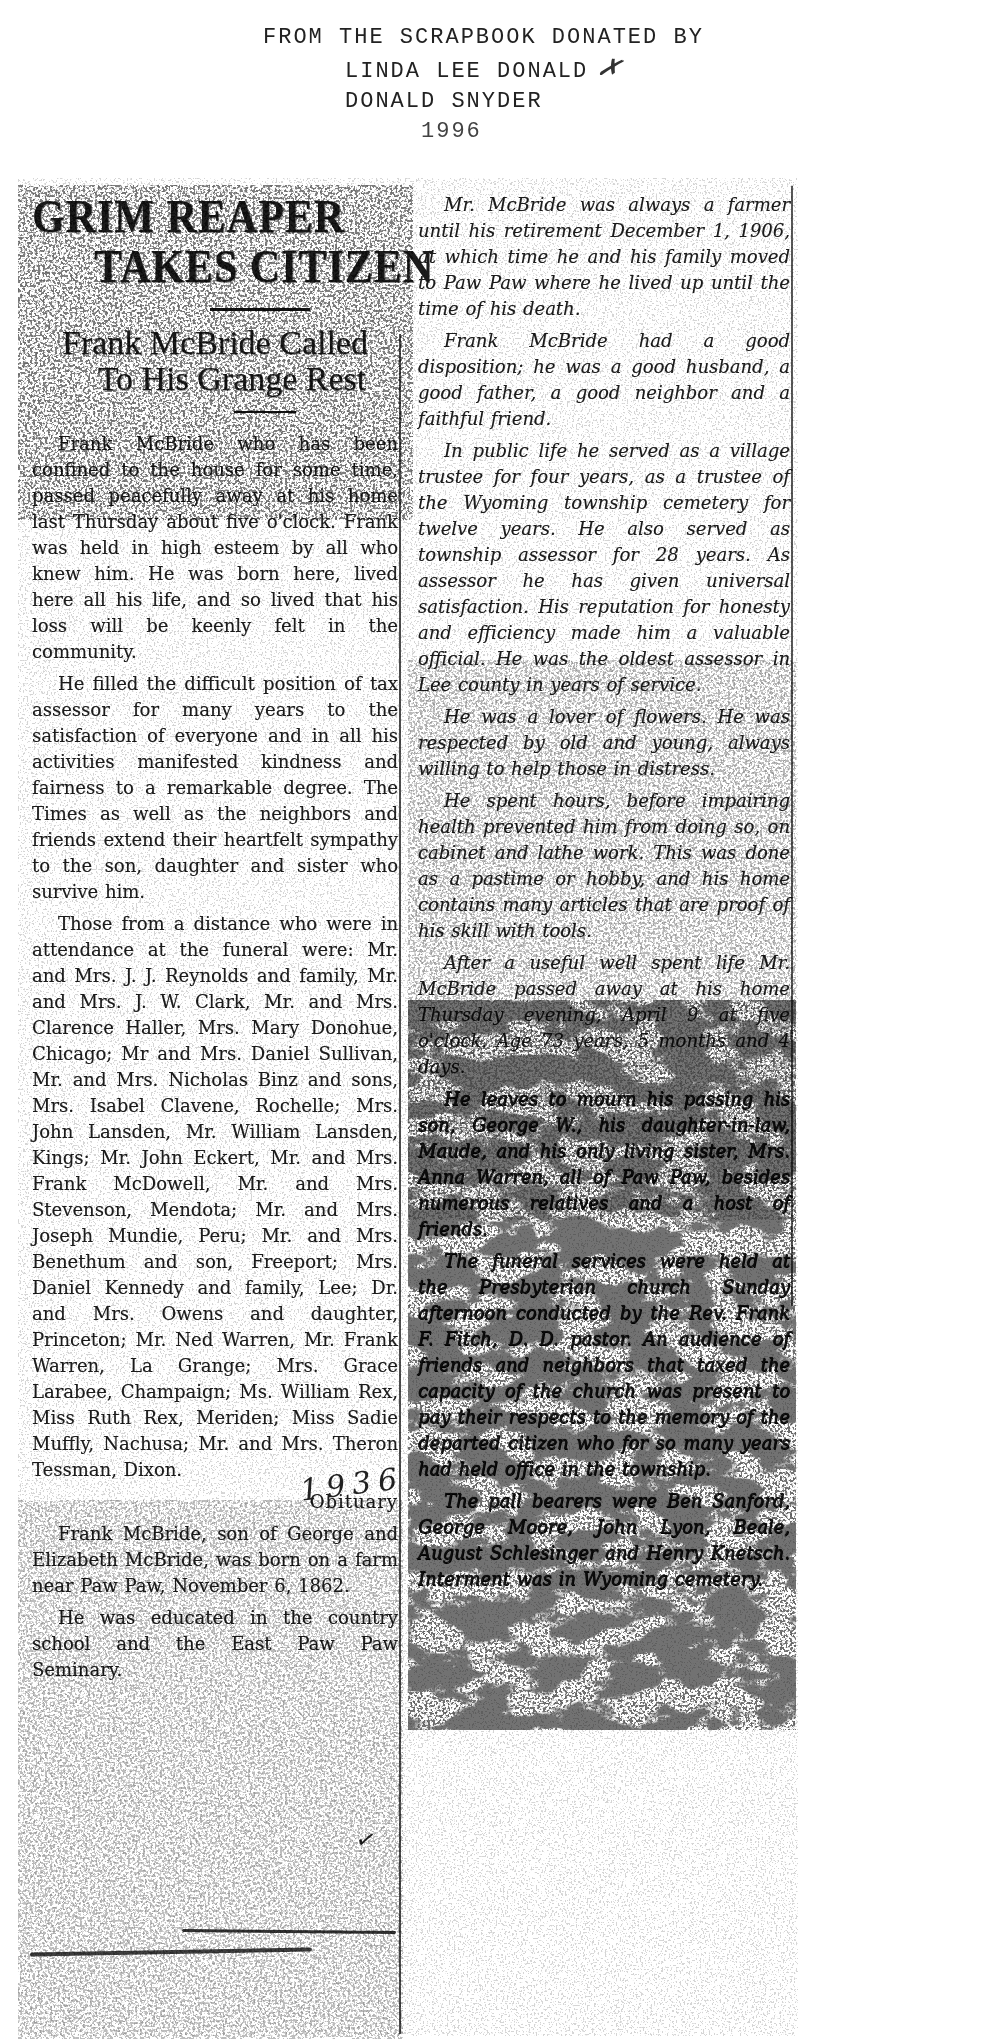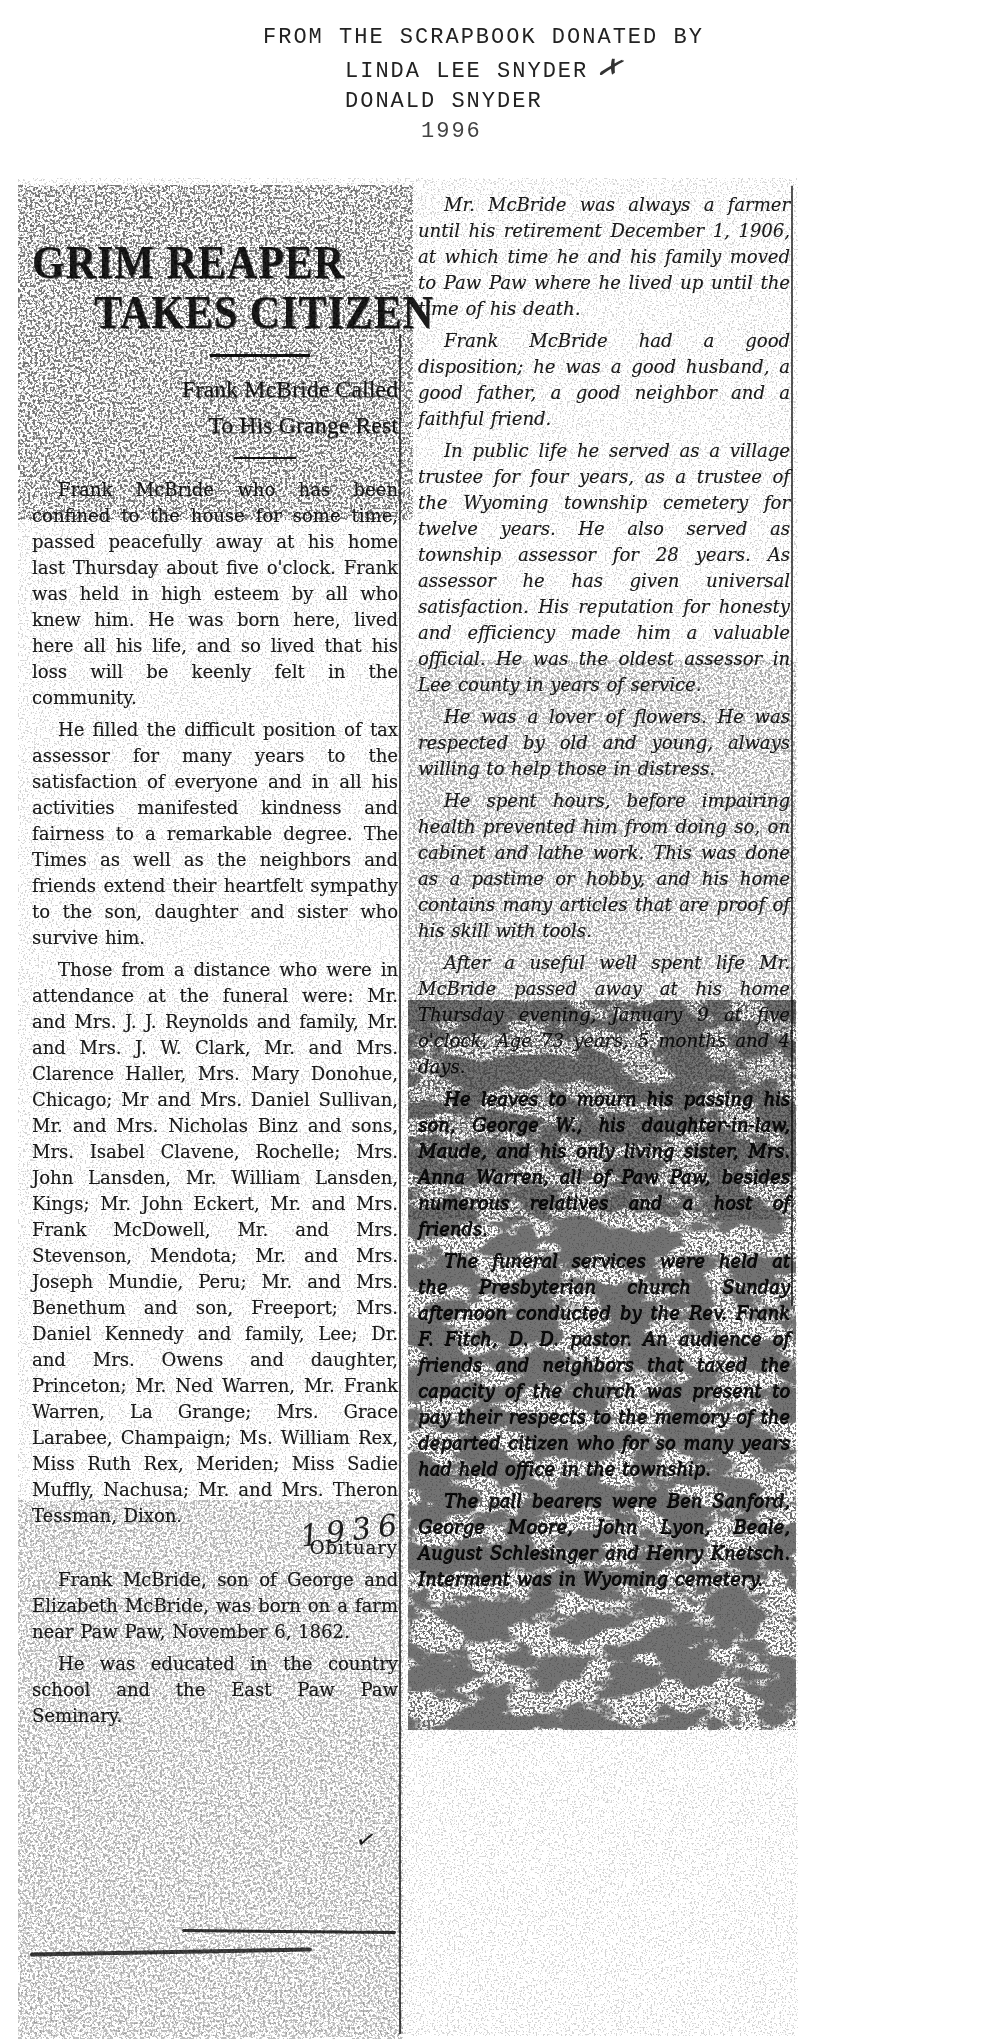--- a/index.html
+++ b/index.html
@@ -22,35 +22,35 @@
     display:inline-block; margin-left:10px; font-family:"DejaVu Serif",serif;
     font-style:italic; font-size:27px; transform:rotate(14deg); color:#333;
   }
   
   .col { position:absolute; text-align:justify; }
   .col p {
     margin:0 0 6px 0; text-indent:26px; word-spacing:1px;
     font-size:18px; line-height:26px;
     text-shadow:0.3px 0.3px 0 rgba(0,0,0,0.35);
   }
-  .col-left  { left:32px;  top:192px; width:366px;margin-top:46px; }
+  .col-left  { left:32px;  top:192px; width:366px; }
   .col-right { left:418px; top:192px; width:372px;font-style:italic; }
   .degraded p { text-shadow:0 0 1px #000, 0.5px 0.5px 0 #000; }
 
   .headline-1, .headline-2 {
     font-family:"Liberation Serif","DejaVu Serif",serif;
     font-weight:700; font-size:42px; line-height:46px; letter-spacing:1px;
     transform:scaleY(1.08); transform-origin:left top; white-space:nowrap;
     text-align:left; text-shadow:1px 1px 0 rgba(0,0,0,.45);
   }
   .headline-2 { padding-left:62px; margin-top:4px; }
   .rule-a { width:100px; height:3px; background:#141414; margin:20px 0 14px 178px; }
   .subhead-1, .subhead-2 {
     font-family:"Liberation Serif","DejaVu Serif",serif;
-    font-size:24px; line-height:36px; text-align:right; white-space:nowrap;
+    font-size:34px; line-height:36px; text-align:center; white-space:nowrap;
     text-shadow:0.5px 0.5px 0 rgba(0,0,0,.4);
   }
   .subhead-2 { padding-left:34px; }
   .rule-b { width:62px; height:2px; background:#141414; margin:14px 0 18px 202px; }
 
   .obit-heading {
     position:relative; text-align:right; text-indent:0;
     font-size:21px; margin:16px 0 10px 0; letter-spacing:1px;
   }
   .hand-year {
@@ -91,21 +91,21 @@
     <filter id="blotch" x="-5%" y="-5%" width="110%" height="110%">
       <feTurbulence type="fractalNoise" baseFrequency="0.02 0.035" numOctaves="4" seed="5"></feTurbulence>
       <feColorMatrix type="matrix" values="0 0 0 0 0  0 0 0 0 0  0 0 0 0 0  12 0 0 0 -5.2"></feColorMatrix>
       <feComposite in2="SourceGraphic" operator="in"></feComposite>
     </filter>
   </defs>
 </svg>
 
 <div class="scrap-header">
   <div class="hl1">FROM THE SCRAPBOOK DONATED BY</div>
-  <div class="hl2"><span>LINDA LEE SNYDER</span><span class="hand-mark">✗</span></div>
+  <div class="hl2"><span>LINDA LEE DONALD</span><span class="hand-mark">✗</span></div>
   <div class="hl3">DONALD SNYDER</div>
   <div class="hl4">1996</div>
 </div>
 
 <div class="col col-left">
   <div class="headline-1">GRIM REAPER</div>
   <div class="headline-2">TAKES CITIZEN</div>
   <div class="rule-a"></div>
   <div class="subhead-1">Frank McBride Called</div>
   <div class="subhead-2">To His Grange Rest</div>
@@ -120,21 +120,21 @@
   <p>Frank McBride, son of George and Elizabeth McBride, was born on a farm near Paw Paw, November 6, 1862.</p>
   <p>He was educated in the country school and the East Paw Paw Seminary.</p>
 </div>
 
 <div class="col col-right">
   <p>Mr. McBride was always a farmer until his retirement December 1, 1906, at which time he and his family moved to Paw Paw where he lived up until the time of his death.</p>
   <p>Frank McBride had a good disposition; he was a good husband, a good father, a good neighbor and a faithful friend.</p>
   <p>In public life he served as a village trustee for four years, as a trustee of the Wyoming township cemetery for twelve years. He also served as township assessor for 28 years. As assessor he has given universal satisfaction. His reputation for honesty and efficiency made him a valuable official. He was the oldest assessor in Lee county in years of service.</p>
   <p>He was a lover of flowers. He was respected by old and young, always willing to help those in distress.</p>
   <p>He spent hours, before impairing health prevented him from doing so, on cabinet and lathe work. This was done as a pastime or hobby, and his home contains many articles that are proof of his skill with tools.</p>
-  <p>After a useful well spent life Mr. McBride passed away at his home Thursday evening, January 9 at five o'clock. Age 73 years, 5 months and 4 days.</p>
+  <p>After a useful well spent life Mr. McBride passed away at his home Thursday evening, April 9 at five o'clock. Age 73 years, 5 months and 4 days.</p>
   <div class="degraded">
     <p>He leaves to mourn his passing his son, George W., his daughter-in-law, Maude, and his only living sister, Mrs. Anna Warren, all of Paw Paw, besides numerous relatives and a host of friends.</p>
     <p>The funeral services were held at the Presbyterian church Sunday afternoon conducted by the Rev. Frank F. Fitch, D. D. pastor. An audience of friends and neighbors that taxed the capacity of the church was present to pay their respects to the memory of the departed citizen who for so many years had held office in the township.</p>
     <p>The pall bearers were Ben Sanford, George Moore, John Lyon, Beale, August Schlesinger and Henry Knetsch. Interment was in Wyoming cemetery.</p>
   </div>
 </div>
 
 <div class="vrule" id="vrule-left"></div>
 <div class="vrule" id="vrule-right"></div>
 <div class="ink-line" id="ink-line-a"></div>

